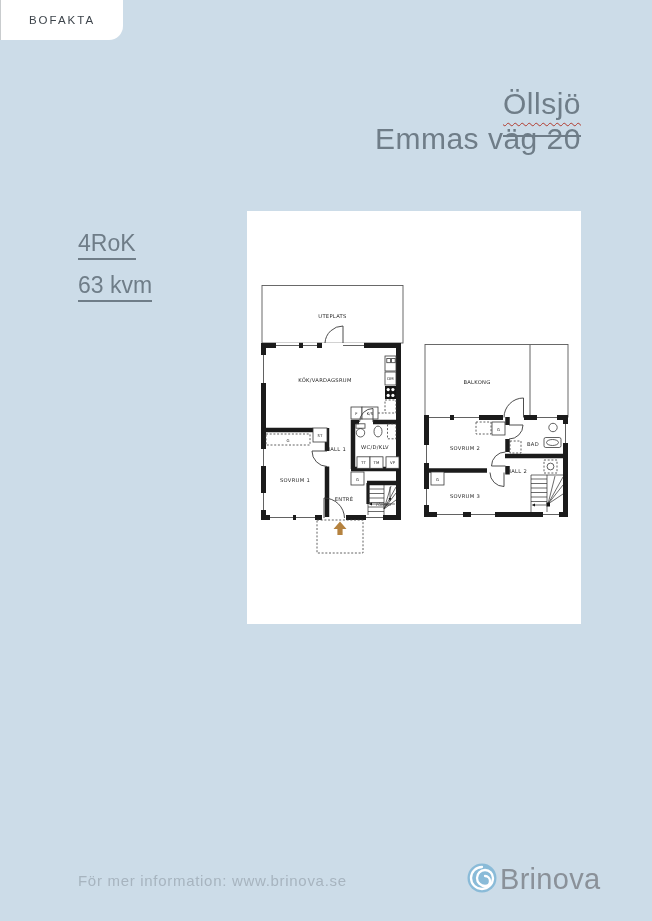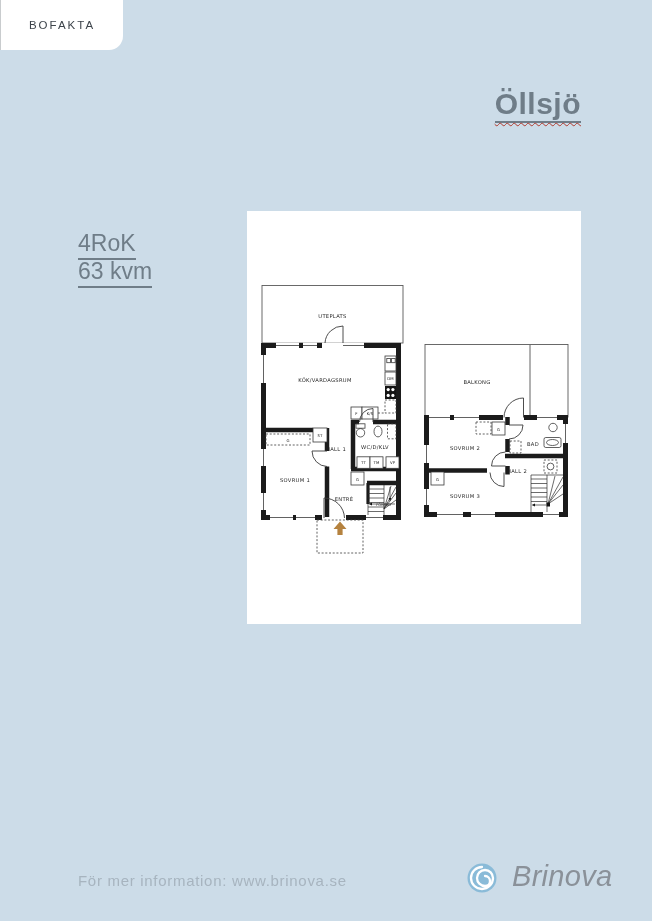--- a/index.html
+++ b/index.html
@@ -7,50 +7,49 @@
   body {
     background: var(--bg, #ccdce8);
     font-family: "Liberation Sans", "DejaVu Sans", sans-serif;
     position: relative;
     overflow: hidden;
   }
   .page { position:absolute; inset:0; }
 
   
   .tab {
-    position:absolute; left:0; top:0; width:123px; height:50px;
+    position:absolute; left:0; top:0; width:123px; height:40px;
     background:#ffffff; border-bottom-right-radius:14px;
     display:flex; align-items:center; justify-content:center;
     border-left:1px solid #c9ccce;
   }
   .tab span {
     font-size:11.5px; letter-spacing:2px; color:var(--tab-text,#3d444b);
   }
 
   
   .title-block {
     position:absolute; top:86px; right:71px; text-align:right;
     color:var(--muted,#6f7d88); font-size:30px; line-height:35px; font-weight:400;
     letter-spacing:0.5px;
   }
   .title-area {
     border-bottom:2px solid currentColor;
     text-decoration: underline wavy var(--squiggle,#b03a2e);
     text-decoration-thickness:1px;
     text-underline-offset:8px;
-    padding-bottom:1px;
-    font-weight:bold;
+    padding-bottom:15px;
   }
 
   
   .facts {
     position:absolute; left:78px; top:230px;
     color:var(--muted,#6f7d88); font-size:23px; font-weight:400;
   }
-  .fact { margin-bottom:1px; }
+  .fact { margin-bottom:15px; }
   .fact span { border-bottom:2px solid currentColor; padding-bottom:2px; }
 
   
   .plan-box {
     position:absolute; left:247px; top:211px; width:334px; height:413px;
     background:#ffffff;
   }
   svg text {
     font-family:"DejaVu Sans", sans-serif;
     text-anchor:middle; fill:var(--plan-ink,#1f1f1f); letter-spacing:0.3px;
@@ -73,39 +72,40 @@
   .arrow { fill:var(--arrow,#b5823f); }
   .ink { fill:#141414; }
 
   
   .footer-info {
     position:absolute; left:78px; top:872px;
     font-size:15px; letter-spacing:0.7px; color:var(--footer-text,#a7b4bf);
   }
   .brand {
     position:absolute; left:464px; top:860px;
-    display:flex; align-items:flex-start; gap:12px;font-style:italic;
+    display:flex; align-items:flex-end; gap:0;
   }
   .brand-name {
     font-size:29px; color:var(--brand-text,#8a9199); font-weight:400; letter-spacing:0.3px;
   }
 </style>
 </head>
 <body>
 
 <div class="page">
 
   <div class="tab">
     <span>BOFAKTA</span>
   </div>
 
   <div class="title-block">
     <div>
       <span class="title-area">Öllsjö</span>
     </div>
+    <div>Emmas väg 20</div>
   </div>
 
   <div class="facts">
     <div class="fact">
       <span>4RoK</span>
     </div>
     <div class="fact">
       <span>63 kvm</span>
     </div>
   </div>

